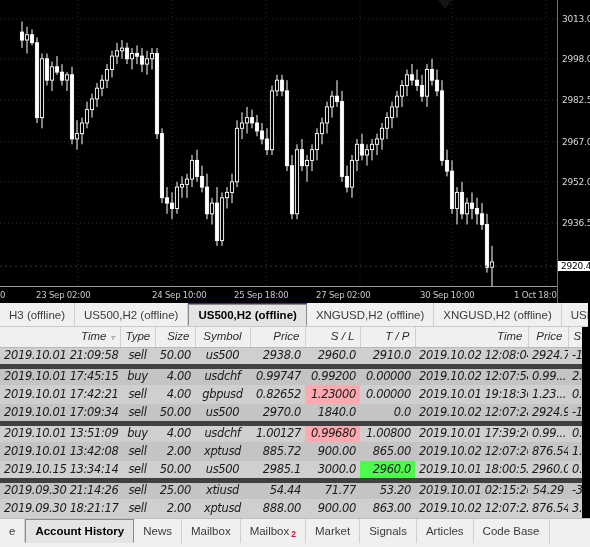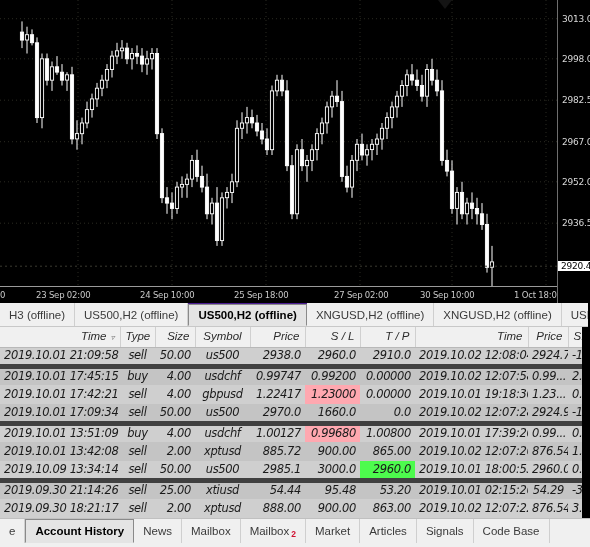--- a/index.html
+++ b/index.html
@@ -355,23 +355,23 @@
           <line x1="492.0" y1="245.9" x2="492.0" y2="288.7" stroke="#ffffff" stroke-width="1"></line>
           <rect x="490.4" y="261.9" width="3.2" height="5.3" fill="#000000" stroke="#ffffff" stroke-width="0.9"></rect>
           <line x1="0" y1="266.2" x2="557" y2="266.2" stroke="#3a3a30" stroke-width="1" stroke-dasharray="2,3"></line>
           <path d="M 438 0 L 452 0 L 445 9 Z" fill="#141414"></path>
         </svg>
     </div>
 
     <div id="time-axis">
         <div class="time-tick" style="left: 0px;">0</div>
         <div class="time-tick" style="left: 36px;">23 Sep 02:00</div>
-        <div class="time-tick" style="left: 140px;">24 Sep 10:00</div>
+        <div class="time-tick" style="left: 152px;">24 Sep 10:00</div>
         <div class="time-tick" style="left: 234px;">25 Sep 18:00</div>
-        <div class="time-tick" style="left: 334px;">27 Sep 02:00</div>
+        <div class="time-tick" style="left: 316px;">27 Sep 02:00</div>
         <div class="time-tick" style="left: 420px;">30 Sep 10:00</div>
         <div class="time-tick" style="left: 514px;">1 Oct 18:00</div>
       </div>
     <div id="price-axis">
         <div class="price-tick" style="top: 13.7103px;">3013.0</div>
         <div class="price-tick" style="top: 53.8037px;">2998.0</div>
         <div class="price-tick" style="top: 95.2336px;">2982.5</div>
         <div class="price-tick" style="top: 136.664px;">2967.0</div>
         <div class="price-tick" style="top: 176.757px;">2952.0</div>
         <div class="price-tick" style="top: 218.187px;">2936.5</div>
@@ -454,34 +454,34 @@
             <td>0.00000</td>
             <td>2019.10.02 12:07:58</td>
             <td>0.99...</td>
             <td class="ctr">2...</td>
           </tr>
           <tr class="r-odd">
             <td>2019.10.01 17:42:21</td>
             <td class="ctr">sell</td>
             <td>4.00</td>
             <td class="ctr">gbpusd</td>
-            <td>1.22417</td>
+            <td>0.82652</td>
             <td class="hl-red">1.23000</td>
             <td>0.00000</td>
             <td>2019.10.01 19:18:30</td>
             <td>1.23...</td>
             <td class="ctr">0...</td>
           </tr>
           <tr class="r-even">
             <td>2019.10.01 17:09:34</td>
             <td class="ctr">sell</td>
             <td>50.00</td>
             <td class="ctr">us500</td>
             <td>2970.0</td>
-            <td>1660.0</td>
+            <td>1840.0</td>
             <td>0.0</td>
             <td>2019.10.02 12:07:28</td>
             <td>2924.9</td>
             <td class="ctr">-1...</td>
           </tr>
           <tr class="r-odd sep">
             <td>2019.10.01 13:51:09</td>
             <td class="ctr">buy</td>
             <td>4.00</td>
             <td class="ctr">usdchf</td>
@@ -498,38 +498,38 @@
             <td>2.00</td>
             <td class="ctr">xptusd</td>
             <td>885.72</td>
             <td>900.00</td>
             <td>865.00</td>
             <td>2019.10.02 12:07:26</td>
             <td>876.54</td>
             <td class="ctr">1...</td>
           </tr>
           <tr class="r-odd">
-            <td>2019.10.09 13:34:14</td>
+            <td>2019.10.15 13:34:14</td>
             <td class="ctr">sell</td>
             <td>50.00</td>
             <td class="ctr">us500</td>
             <td>2985.1</td>
             <td>3000.0</td>
             <td class="hl-green">2960.0</td>
             <td>2019.10.01 18:00:53</td>
             <td>2960.0</td>
             <td class="ctr">0...</td>
           </tr>
           <tr class="r-even sep">
             <td>2019.09.30 21:14:26</td>
             <td class="ctr">sell</td>
             <td>25.00</td>
             <td class="ctr">xtiusd</td>
             <td>54.44</td>
-            <td>95.48</td>
+            <td>71.77</td>
             <td>53.20</td>
             <td>2019.10.01 02:15:26</td>
             <td>54.29</td>
             <td class="ctr">-3...</td>
           </tr>
           <tr class="r-odd">
             <td>2019.09.30 18:21:17</td>
             <td class="ctr">sell</td>
             <td>2.00</td>
             <td class="ctr">xptusd</td>
@@ -558,23 +558,23 @@
         <span>Mailbox</span>
       </div>
       <div class="btab">
         <span>Mailbox</span>
         <span class="badge">2</span>
       </div>
       <div class="btab">
         <span>Market</span>
       </div>
       <div class="btab">
+        <span>Signals</span>
+      </div>
+      <div class="btab">
         <span>Articles</span>
       </div>
       <div class="btab">
-        <span>Signals</span>
-      </div>
-      <div class="btab">
         <span>Code Base</span>
       </div>
     </div>
 
 </div>
 
 </body></html>

